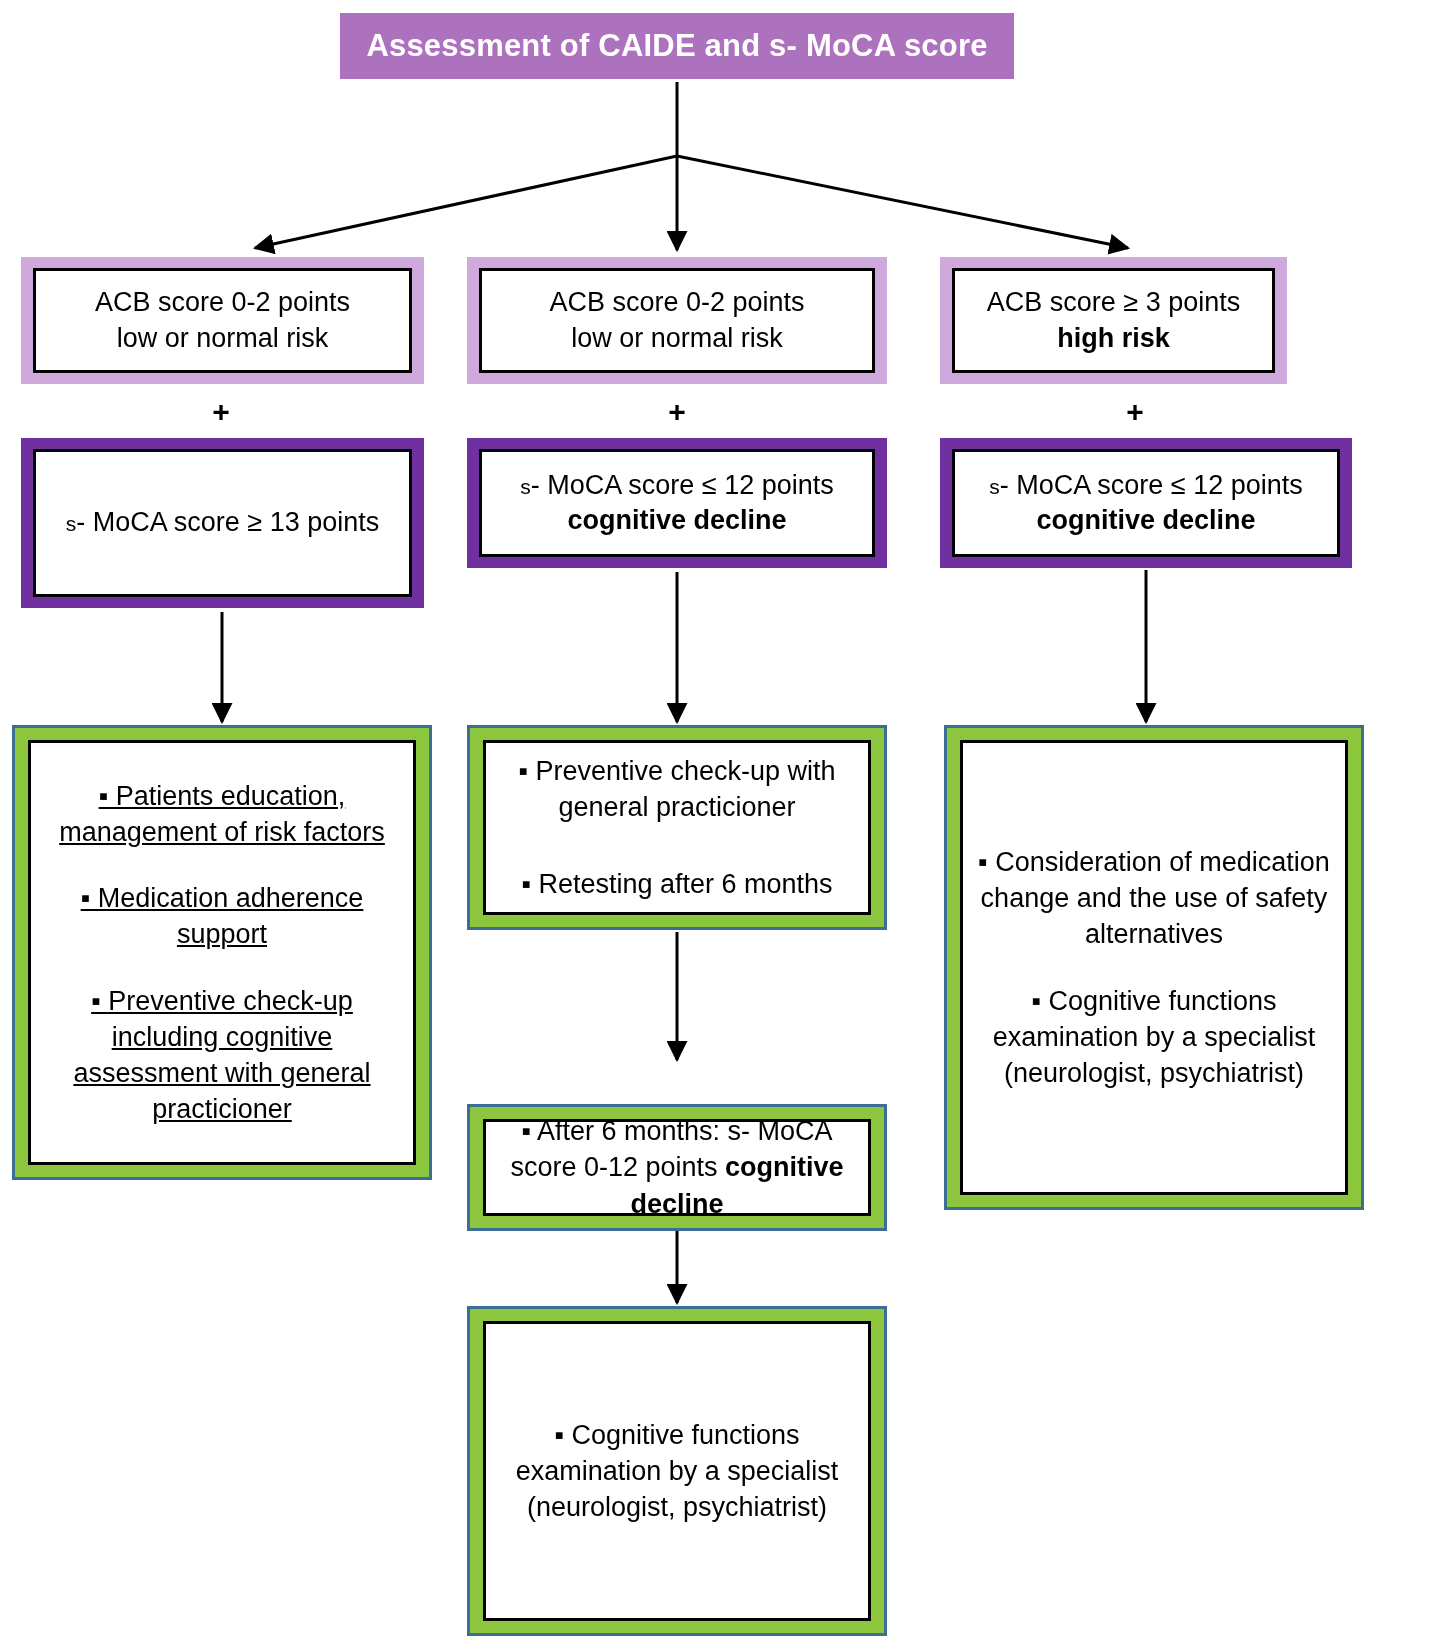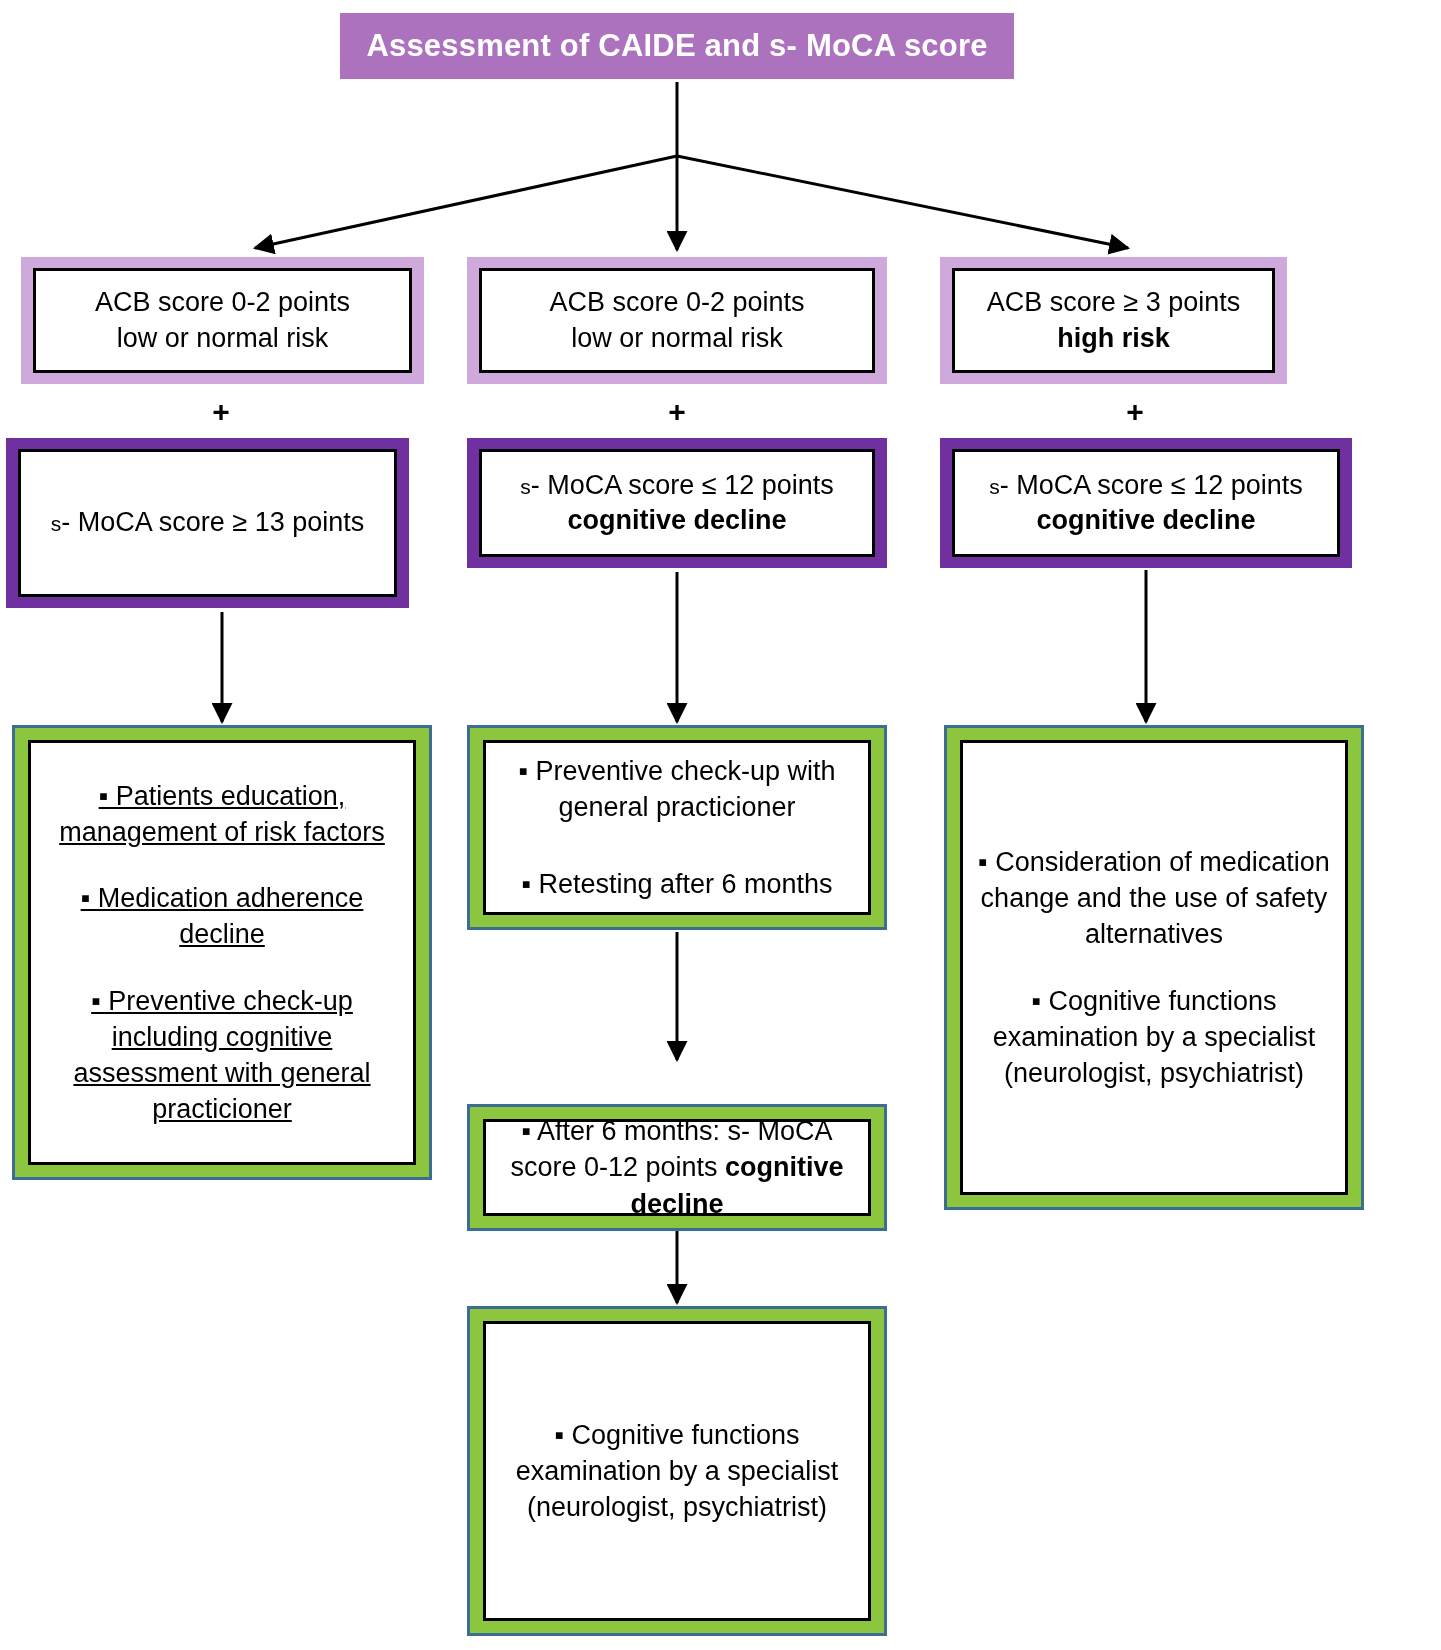--- a/index.html
+++ b/index.html
@@ -154,31 +154,31 @@
 
   <div class="node frame-lilac" style="left:21px; top:257px; width:403px; height:127px;">
     <div class="inner fs-acb">
       <span class="line">ACB score 0-2 points</span>
       <span class="line">low or normal risk</span>
     </div>
   </div>
 
   <div class="plus" style="left:196px; top:397px; width:50px;">+</div>
 
-  <div class="node frame-purple" style="left:6px; top:438px; width:403px; height:170px;">
+  <div class="node frame-purple" style="left:21px; top:438px; width:403px; height:170px;">
     <div class="inner fs-moca">
         <span class="line"><span class="small-s">s</span><span>- MoCA  score ≥ 13 points</span></span>
     </div>
   </div>
 
   <div class="node frame-green" style="left:12px; top:725px; width:420px; height:455px;text-decoration:underline;">
     <div class="inner">
       <div class="bullets">
         <div class="bullet">▪ Patients education, management of risk factors</div>
-        <div class="bullet">▪ Medication adherence decline</div>
+        <div class="bullet">▪ Medication adherence support</div>
         <div class="bullet">▪ Preventive check-up including cognitive assessment with general practicioner</div>
       </div>
     </div>
   </div>
 
   <div class="node frame-lilac" style="left:467px; top:257px; width:420px; height:127px;">
     <div class="inner fs-acb">
       <span class="line">ACB score 0-2 points</span>
       <span class="line">low or normal risk</span>
     </div>

